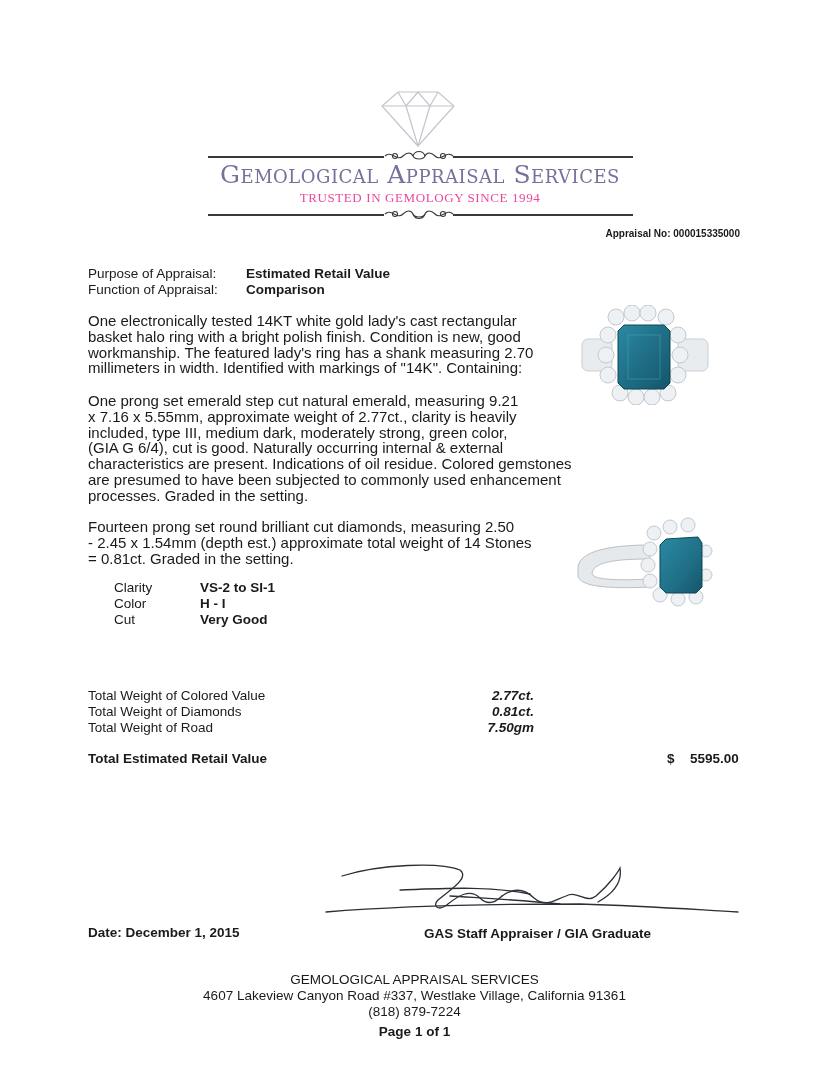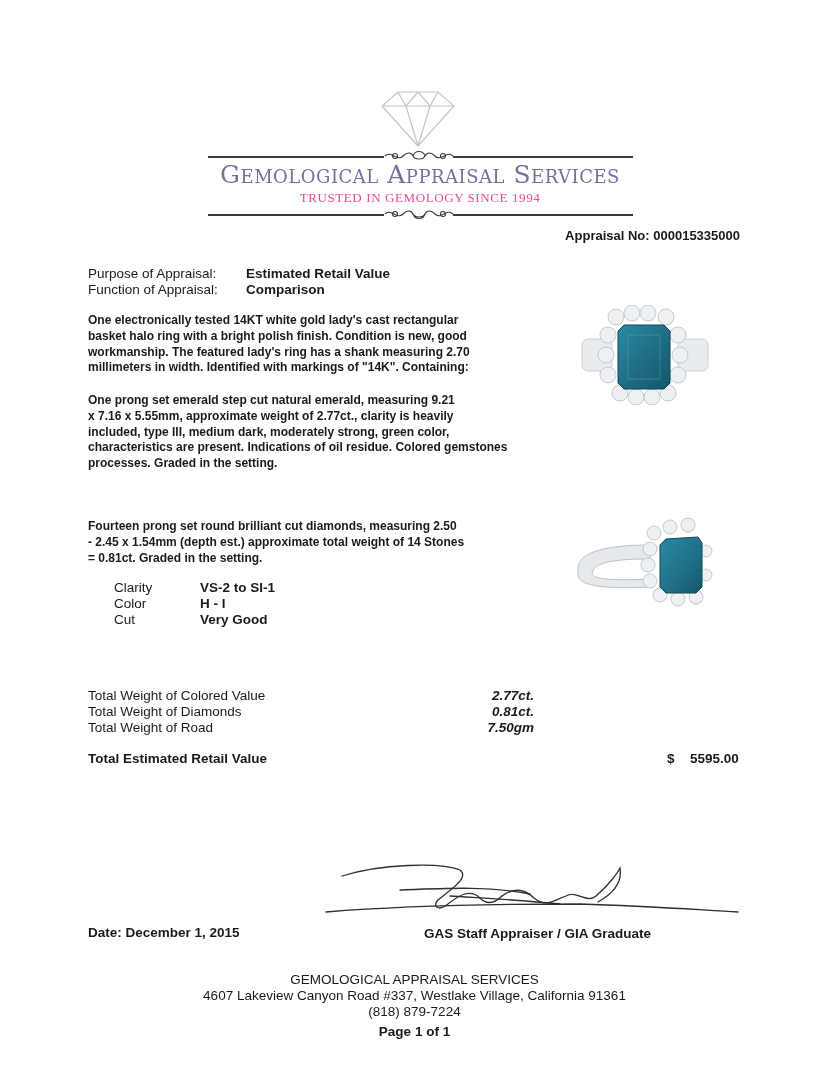--- a/index.html
+++ b/index.html
@@ -24,32 +24,32 @@
       font-size: 25px; letter-spacing: 0.5px; color: #7a6f9c; font-variant: small-caps;
       line-height: 30px; white-space: nowrap;
     }
     #tagline {
       left: 200px; top: 190px; width: 440px; text-align: center;
       font-family: "Liberation Serif", serif; font-size: 13px; letter-spacing: 0.6px;
       color: #ec4899; line-height: 16px;
     }
 
     #appraisal-no {
-      right: 89px; top: 228px; font-size: 13px; font-weight: bold; white-space: nowrap;
+      right: 89px; top: 228px; font-size: 10px; font-weight: bold; white-space: nowrap;
     }
 
     .txt { font-size: 13.5px; line-height: 16px; }
     .bold { font-weight: bold; }
 
     #purpose-label { left: 88px; top: 266px; }
     #purpose-value { left: 246px; top: 266px; }
     #function-label { left: 88px; top: 282px; }
     #function-value { left: 246px; top: 282px; }
 
-    .para { position: absolute; left: 88px; width: 450px; font-size: 12px; line-height: 15.8px; font-weight: bold; }
+    .para { position: absolute; left: 88px; width: 450px; font-size: 15px; line-height: 15.8px; }
     .para span { display: block; white-space: nowrap; }
     #para-ring { top: 313px; }
     #para-emerald { top: 393px; }
     #para-diamonds { top: 519px; }
 
     .grade-label { left: 114px; }
     .grade-value { left: 200px; }
     #clarity-label, #clarity-value { top: 580px; }
     #color-label, #color-value { top: 596px; }
     #cut-label, #cut-value { top: 612px; }
@@ -127,21 +127,23 @@
   <span>One electronically tested 14KT white gold lady's cast rectangular</span>
   <span>basket halo ring with a bright polish finish. Condition is new, good</span>
   <span>workmanship. The featured lady's ring has a shank measuring 2.70</span>
   <span>millimeters in width. Identified with markings of "14K".  Containing:</span>
 </div>
 
 <div id="para-emerald" class="para">
   <span>One prong set emerald step cut natural emerald, measuring 9.21</span>
   <span>x 7.16 x 5.55mm, approximate weight of 2.77ct., clarity is heavily</span>
   <span>included, type III, medium dark, moderately strong, green color,</span>
+  <span>(GIA G 6/4), cut is good. Naturally occurring internal &amp; external</span>
   <span>characteristics are present. Indications of oil residue. Colored gemstones</span>
+  <span>are presumed to have been subjected to commonly used enhancement</span>
   <span>processes. Graded in the setting.</span>
 </div>
 
 <div id="para-diamonds" class="para">
   <span>Fourteen prong set round brilliant cut diamonds, measuring 2.50</span>
   <span>- 2.45 x 1.54mm (depth est.) approximate total weight of 14 Stones</span>
   <span>= 0.81ct. Graded in the setting.</span>
 </div>
 
 <div id="clarity-label" class="abs txt grade-label">Clarity</div>

